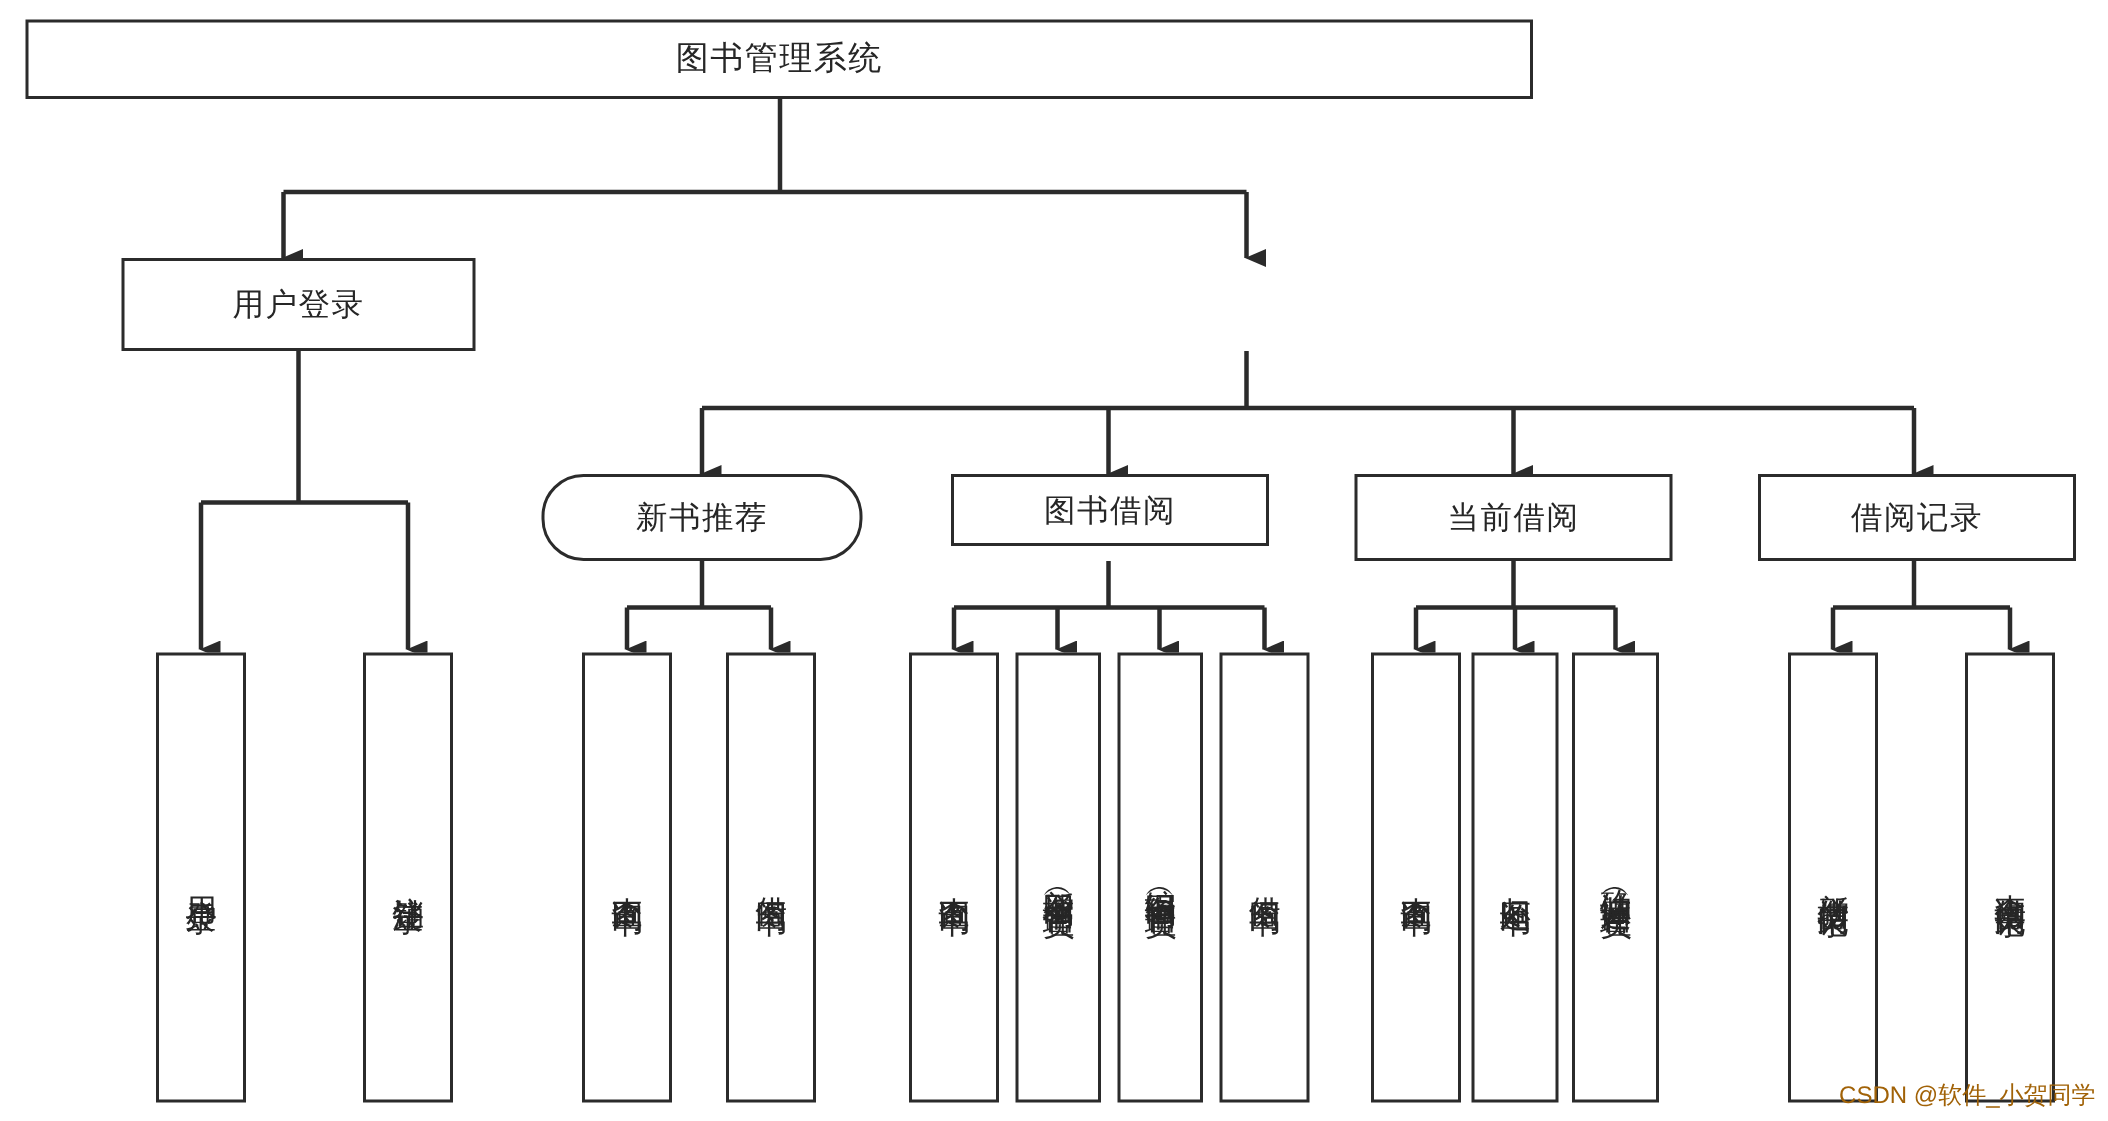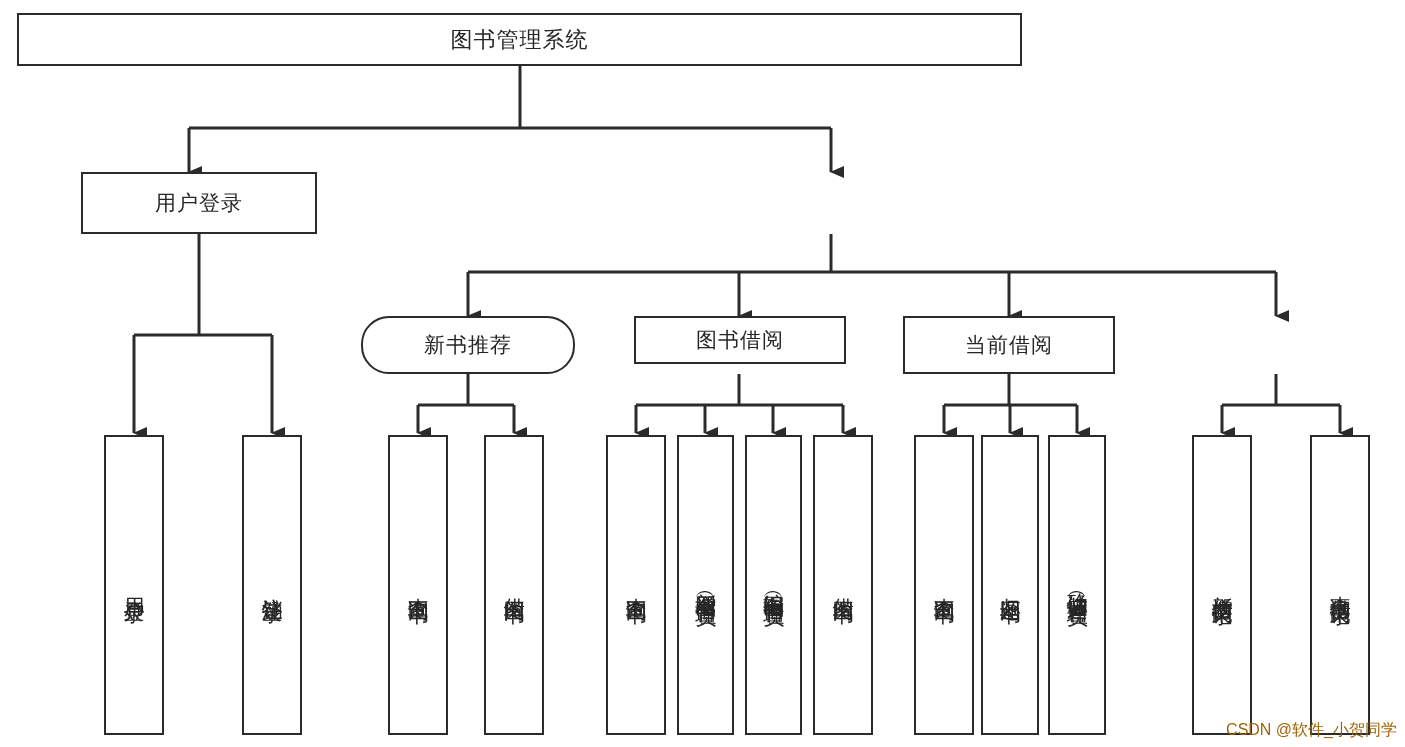--- a/index.html
+++ b/index.html
@@ -140,20 +140,23 @@
 
   <div class="node horiz" style="left:361px; top:316px; width:214px; height:58px;border-radius:28px;">
     <span class="node-label">新书推荐</span>
   </div>
   <div class="node horiz" style="left:634px; top:316px; width:212px; height:48px;">
     <span class="node-label">图书借阅</span>
   </div>
   <div class="node horiz" style="left:903px; top:316px; width:212px; height:58px;">
     <span class="node-label">当前借阅</span>
   </div>
+  <div class="node horiz" style="left:1172px; top:316px; width:212px; height:58px;">
+    <span class="node-label">借阅记录</span>
+  </div>
 
   <div class="node vert" style="left:104px; top:435px; width:60px; height:300px;">
     <span class="node-label">用户登录</span>
   </div>
   <div class="node vert" style="left:242px; top:435px; width:60px; height:300px;">
     <span class="node-label">注销登录</span>
   </div>
 
   <div class="node vert" style="left:388px; top:435px; width:60px; height:300px;">
     <span class="node-label">查询图书</span>

